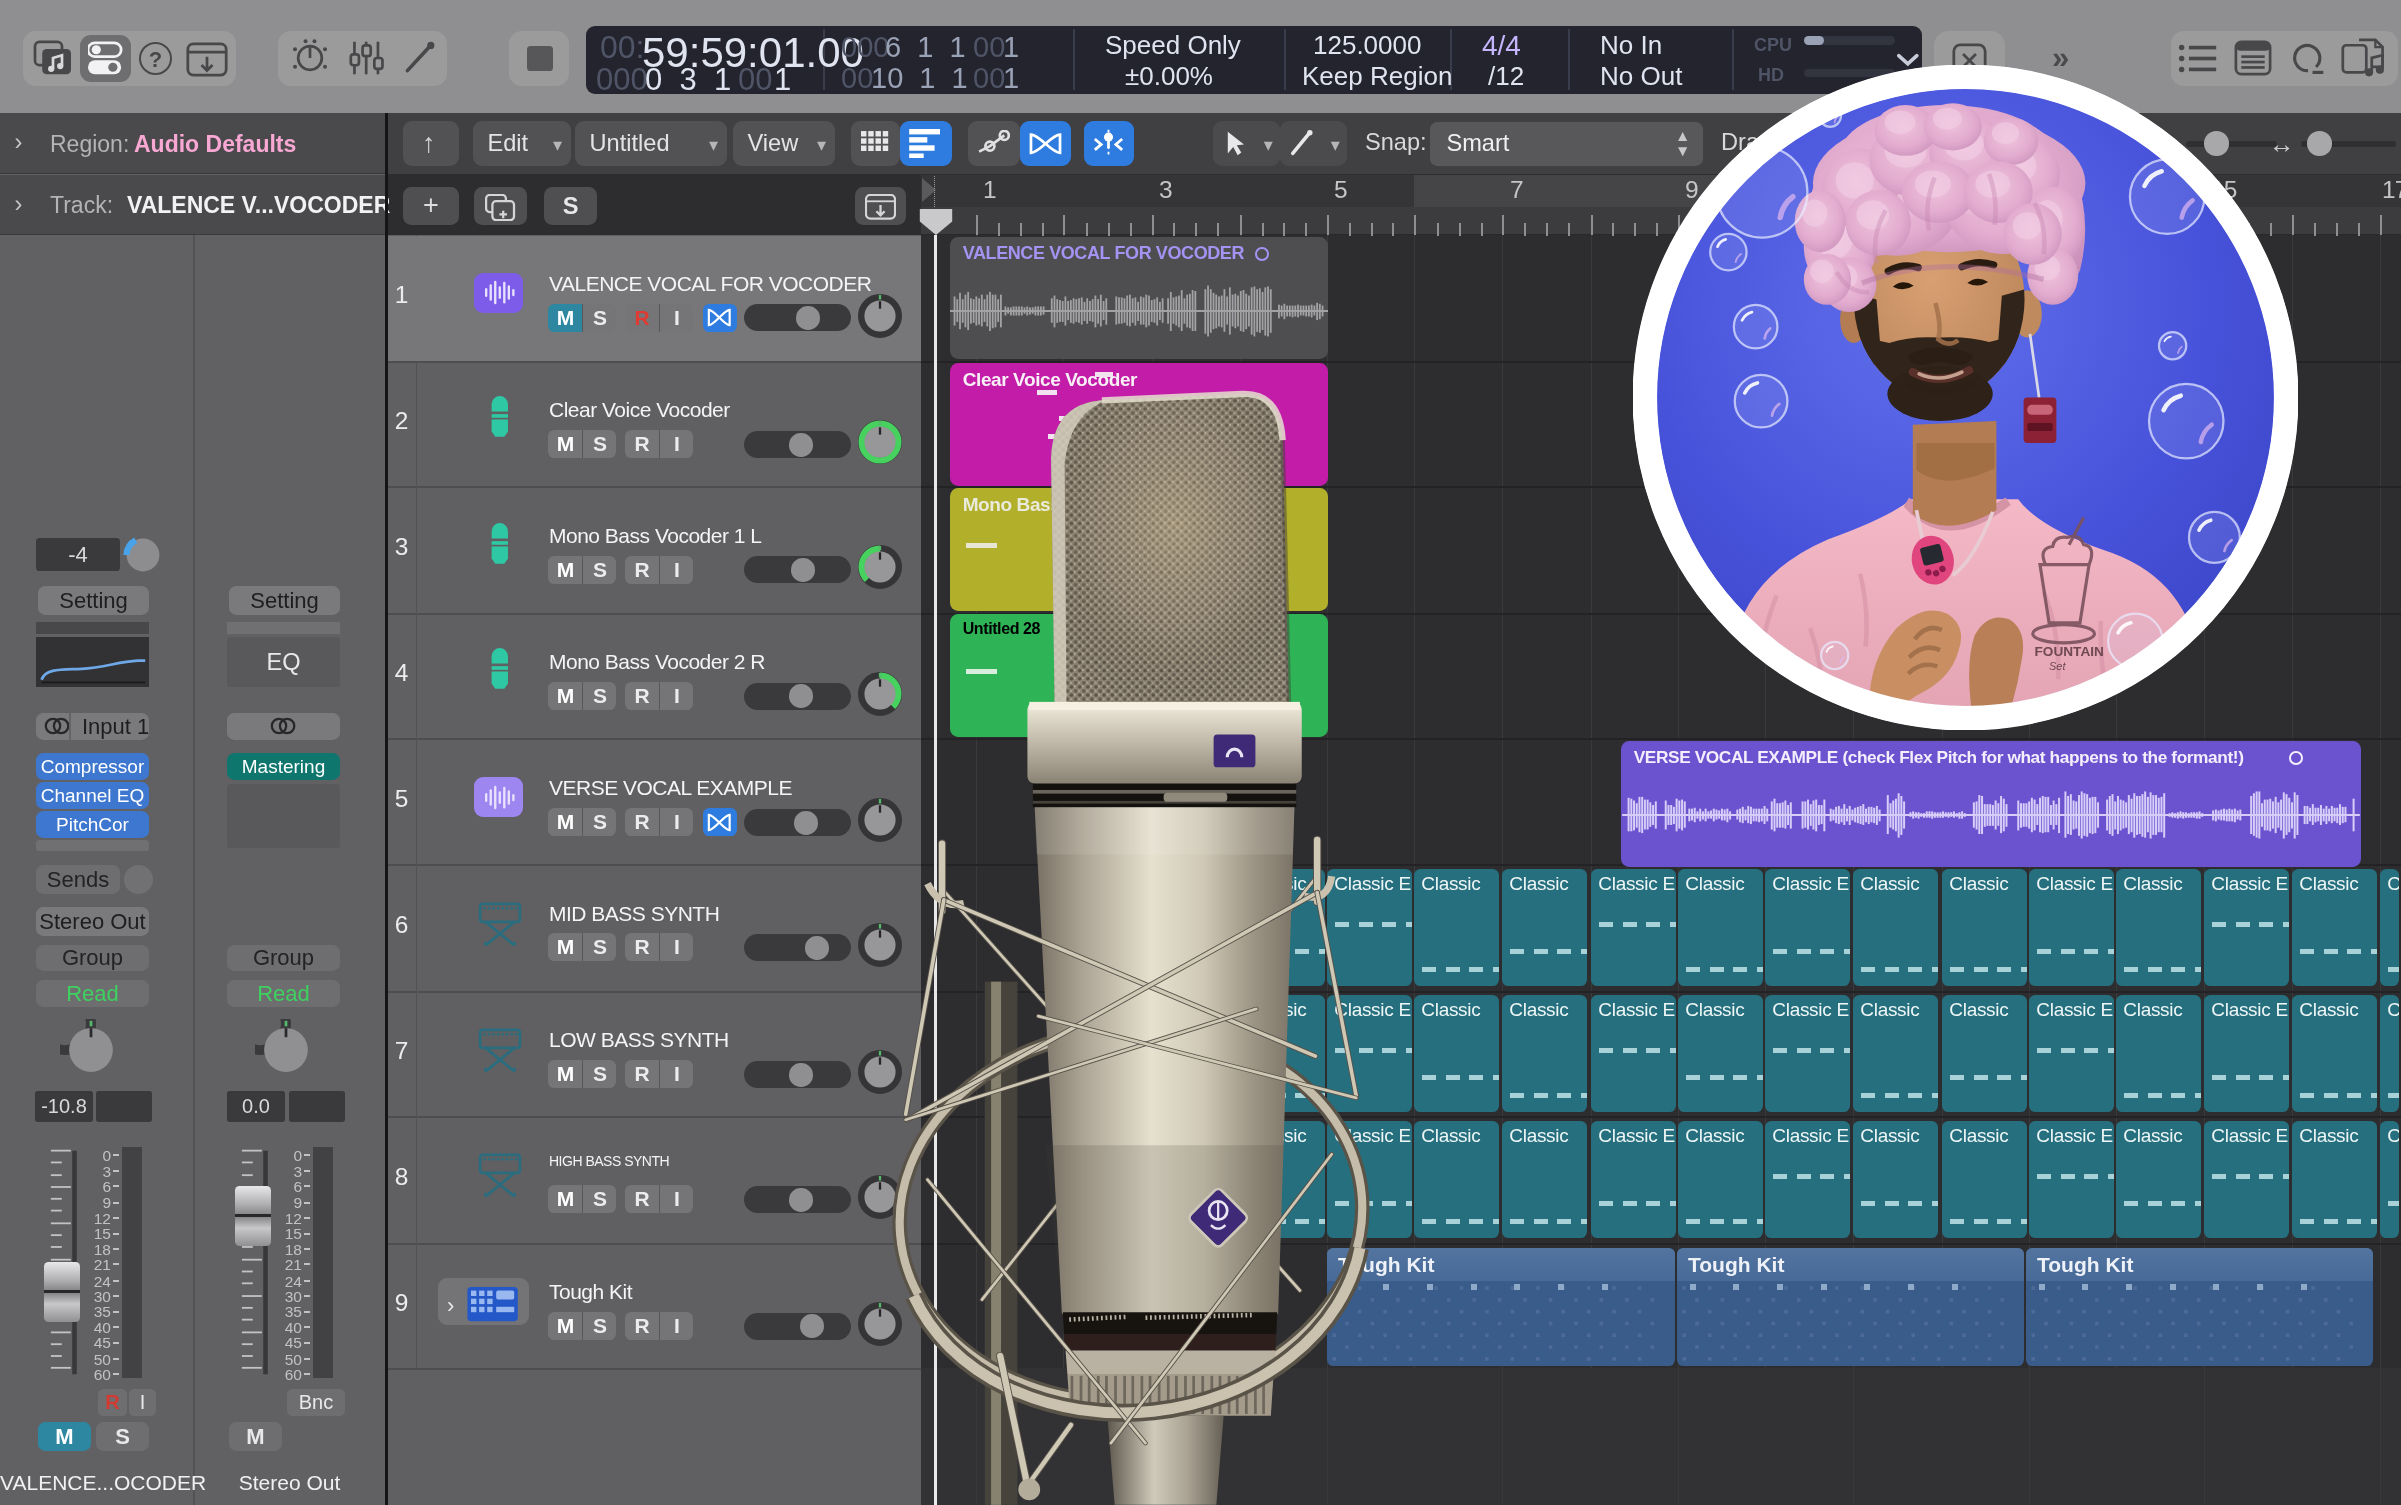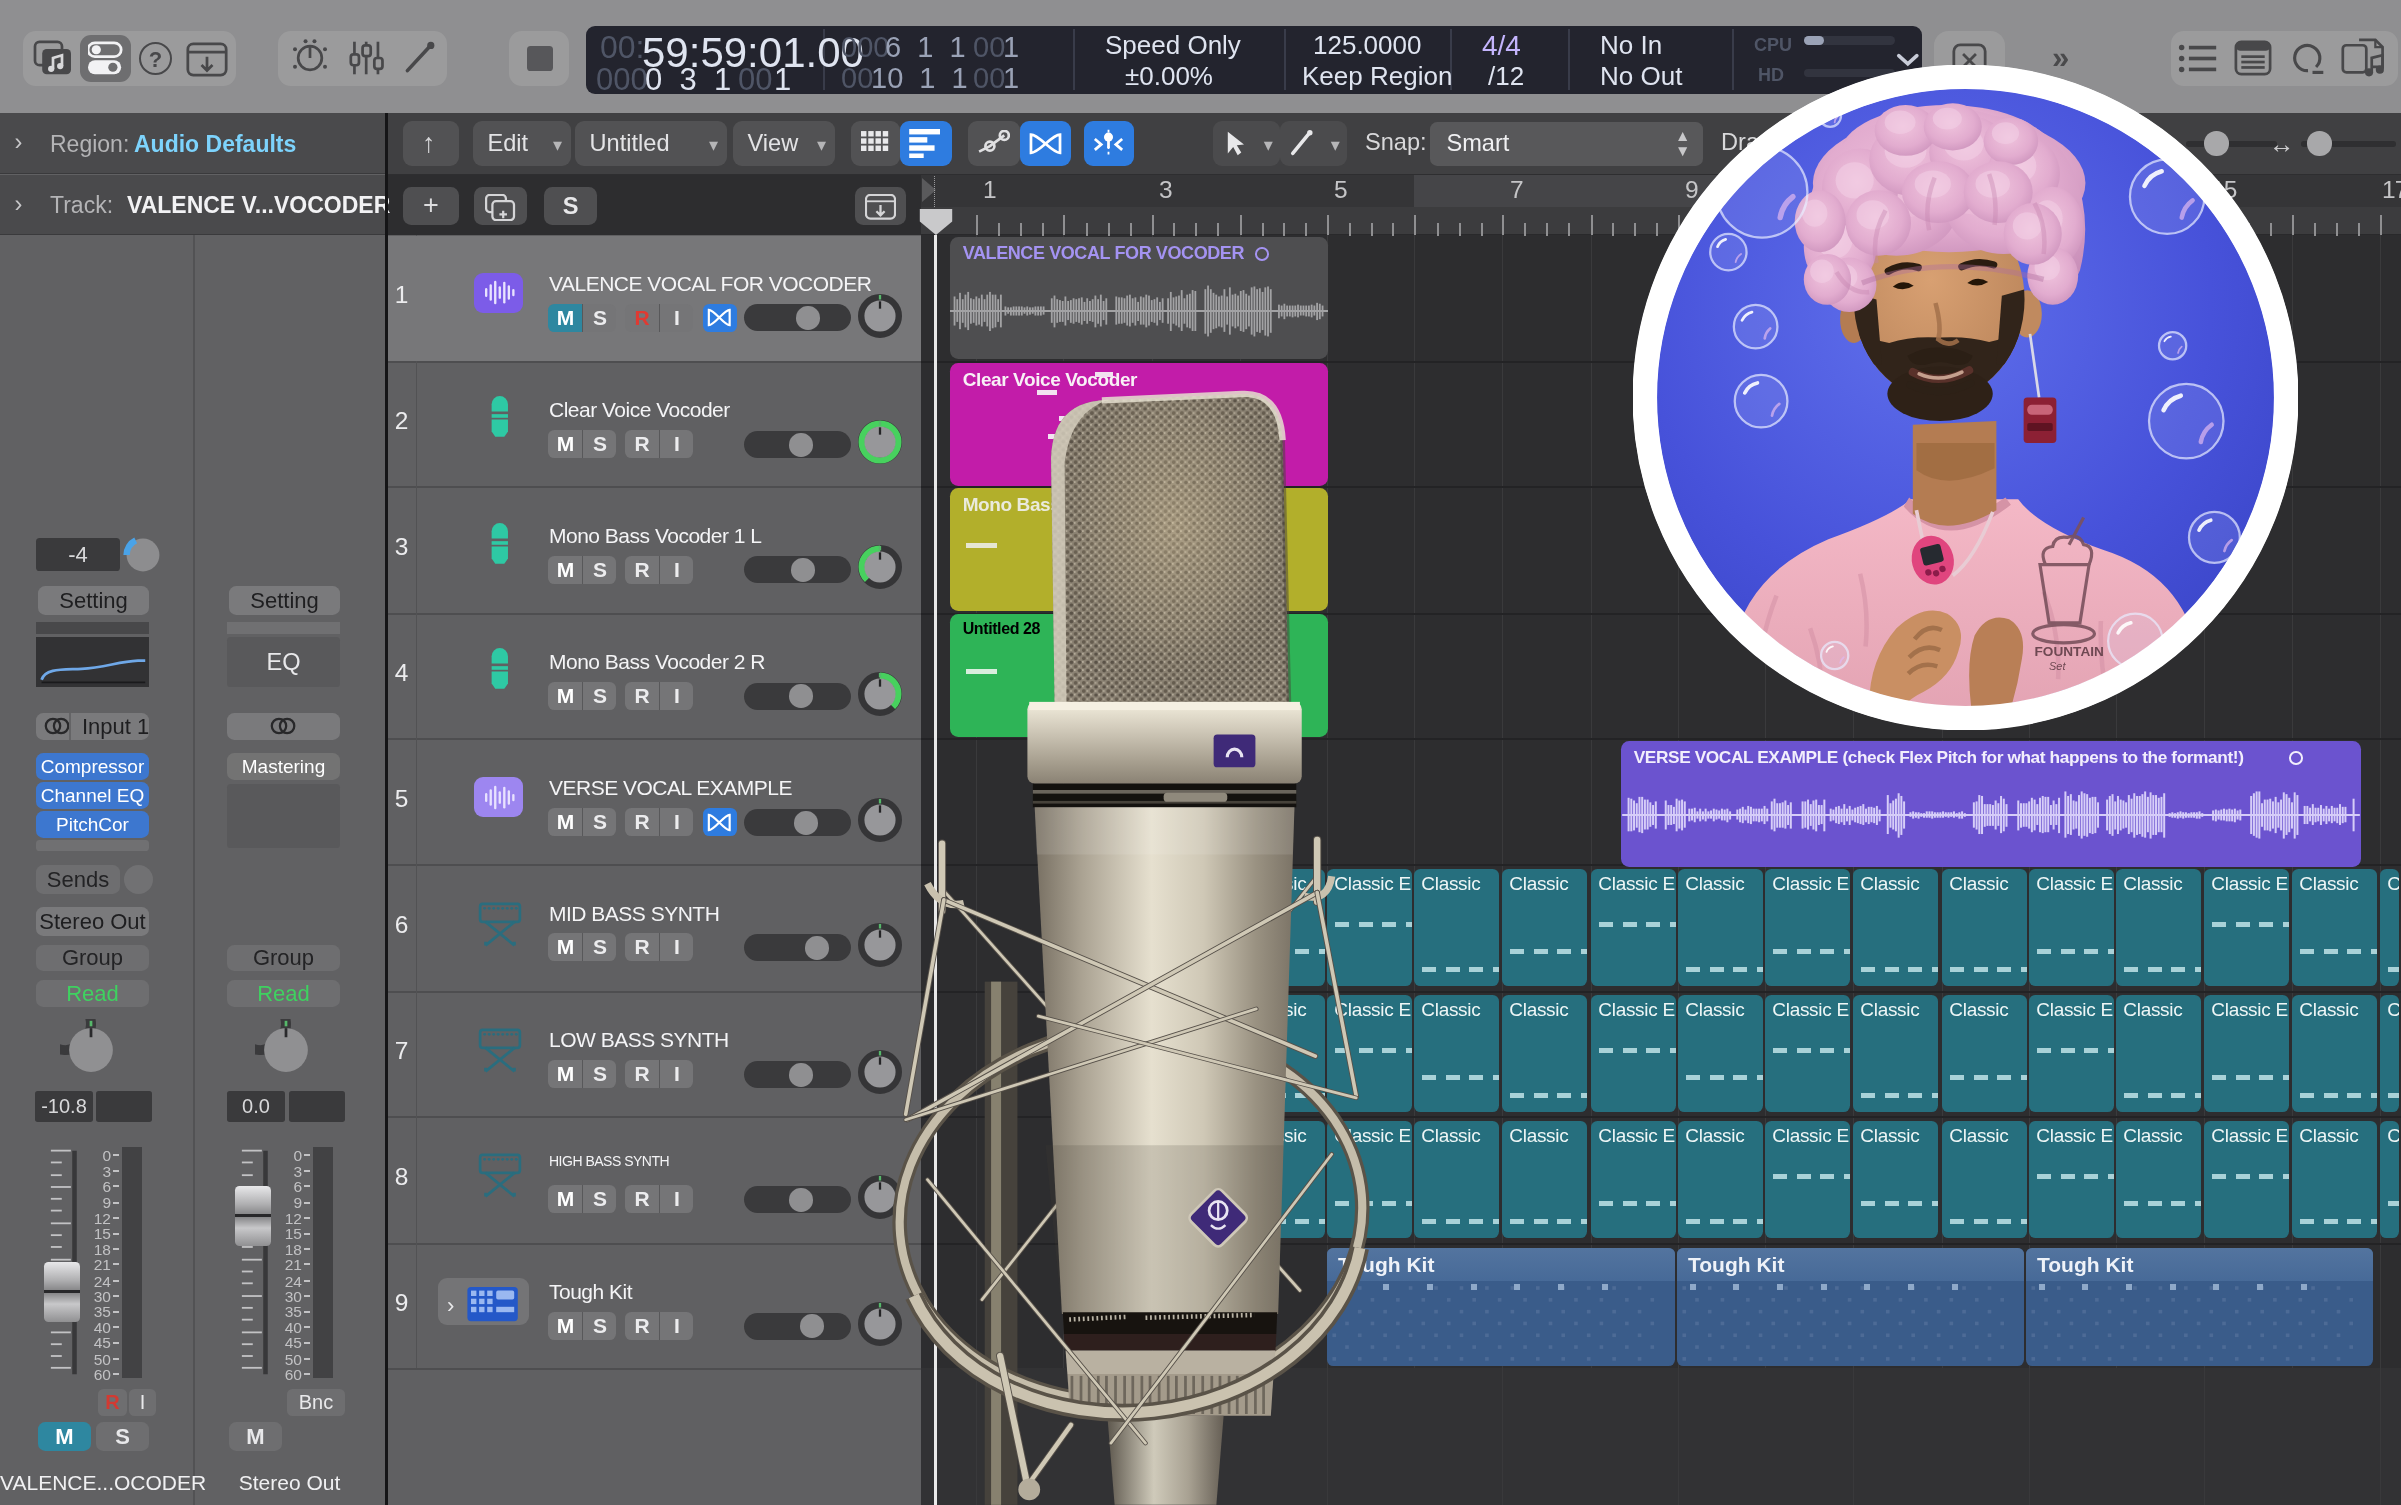--- a/index.html
+++ b/index.html
@@ -11,21 +11,21 @@
 <div id="app">
 <div class="abs" style="left:0;top:0;width:2401px;height:113px;background:#8f8f91"></div>
 <div class="abs" style="left:0;top:113px;width:2401px;height:62px;background:#404042;border-bottom:1.8px solid #2e2e30"></div>
 <div class="abs" style="left:921px;top:175px;width:1481px;height:33px;background:#353537"></div>
 <div class="abs" style="left:1414px;top:175px;width:794px;height:33px;background:#454548"></div>
 <div class="abs" style="left:921px;top:207px;width:1481px;height:28px;background:#3c3c3e;border-bottom:0.9px solid #29292b"></div>
 <div class="abs" style="left:0;top:113px;width:385px;height:1392px;background:#616163"></div>
 <div class="abs" style="left:0;top:113px;width:385px;height:61px;background:#4a4a4c;border-bottom:0.9px solid #3a3a3c;color:#fff">
       <span class="abs" style="left:14.5px;top:16.4px;color:#c7c7c9;font-size:23.6px">›</span>
       <span class="abs" style="left:50px;top:18px;color:#b4b4b6;font-size:23px">Region:</span>
-      <span class="abs" style="left:134px;top:18px;color:#7dd3fc;font-size:23px;font-weight:bold">Audio Defaults</span>
+      <span class="abs" style="left:134px;top:18px;color:#f9a8d4;font-size:23px;font-weight:bold">Audio Defaults</span>
     </div>
 <div class="abs" style="left:0;top:175px;width:385px;height:60px;background:#4a4a4c;border-bottom:0.9px solid #3a3a3c">
       <span class="abs" style="left:14.5px;top:15.5px;color:#c7c7c9;font-size:23.6px">›</span>
       <span class="abs" style="left:50px;top:17.3px;color:#b4b4b6;font-size:23px">Track:</span>
       <span class="abs" style="left:127px;top:17.3px;color:#f2f2f4;font-size:23px;font-weight:bold;white-space:nowrap">VALENCE V...VOCODER</span>
     </div>
 <div class="abs" style="left:388px;top:235px;width:533px;height:1270px;background:#606062"></div>
 <div class="abs" style="left:385px;top:113px;width:2.7px;height:1392px;background:#151517"></div>
 <div class="abs" style="left:921px;top:235px;width:1481px;height:1270px;background:#2d2d2f"></div>
 <div class="abs" style="left:976px;top:235px;width:0.9px;height:1270px;background:#3a3a3c"></div>
@@ -402,21 +402,21 @@
 <div class="abs" style="left:36px;top:945px;width:113px;height:25.5px;background:#6e6e70;border-radius:7.3px;text-align:center;color:#232325;font-size:22px;font-weight:normal;line-height:25.5px;overflow:hidden">Group</div>
 <div class="abs" style="left:36px;top:980px;width:113px;height:27px;background:#6e6e70;border-radius:7.3px;text-align:center;color:#3fd160;font-size:22px;font-weight:normal;line-height:27px;overflow:hidden">Read</div>
 <div class="abs" style="left:229px;top:586px;width:111px;height:29px;background:#7a7a7c;border-radius:7.3px;text-align:center;color:#1e1e20;font-size:22px;font-weight:normal;line-height:29px;overflow:hidden">Setting</div>
 <div class="abs" style="left:227px;top:622px;width:113px;height:11.8px;background:#707072"></div>
 <div class="abs" style="left:227px;top:637px;width:113px;height:50px;background:#59595b;border-radius:3.6px;text-align:center;color:#e8e8ea;font-size:23.6px;font-weight:normal;line-height:50px;overflow:hidden">EQ</div>
 <div class="abs" style="left:227px;top:713px;width:113px;height:27px;background:#7a7a7c;border-radius:7.3px;text-align:center;color:#1e1e20;font-size:22px;font-weight:normal;line-height:27px;overflow:hidden"></div>
 <svg class="abs" style="left:268px;top:717px" width="31" height="18" viewBox="0 0 34 20">
       <circle cx="12" cy="10" r="8" fill="none" stroke="#28282a" stroke-width="2.5"></circle>
       <circle cx="21" cy="10" r="8" fill="none" stroke="#28282a" stroke-width="2.5"></circle>
     </svg>
-<div class="abs" style="left:227px;top:753px;width:113px;height:27px;background:#737373;border-radius:7.3px;text-align:center;color:#fff;font-size:19px;font-weight:normal;line-height:27px;overflow:hidden">Mastering</div>
+<div class="abs" style="left:227px;top:753px;width:113px;height:27px;background:#0f766e;border-radius:7.3px;text-align:center;color:#fff;font-size:19px;font-weight:normal;line-height:27px;overflow:hidden">Mastering</div>
 <div class="abs" style="left:227px;top:784px;width:113px;height:64px;background:#59595b;border-radius:3.6px;text-align:center;color:#1e1e20;font-size:22px;font-weight:normal;line-height:64px;overflow:hidden"></div>
 <div class="abs" style="left:227px;top:945px;width:113px;height:25.5px;background:#6e6e70;border-radius:7.3px;text-align:center;color:#232325;font-size:22px;font-weight:normal;line-height:25.5px;overflow:hidden">Group</div>
 <div class="abs" style="left:227px;top:980px;width:113px;height:27px;background:#6e6e70;border-radius:7.3px;text-align:center;color:#3fd160;font-size:22px;font-weight:normal;line-height:27px;overflow:hidden">Read</div>
 <svg class="abs" style="left:60px;top:1019px" width="62" height="62" viewBox="0 0 68 68">
       <path d="M34 6 A28 28 0 1 0 34 6.01" fill="none" stroke="#3a3a3c" stroke-width="11"></path>
       <circle cx="34" cy="34" r="24" fill="#909092"></circle>
       <path d="M34 10 L34 20" stroke="#2a2a2c" stroke-width="3"></path>
       <path d="M34 2 L34 8" stroke="#56b86a" stroke-width="3"></path>
     </svg>
 <svg class="abs" style="left:255px;top:1019px" width="62" height="62" viewBox="0 0 68 68">

